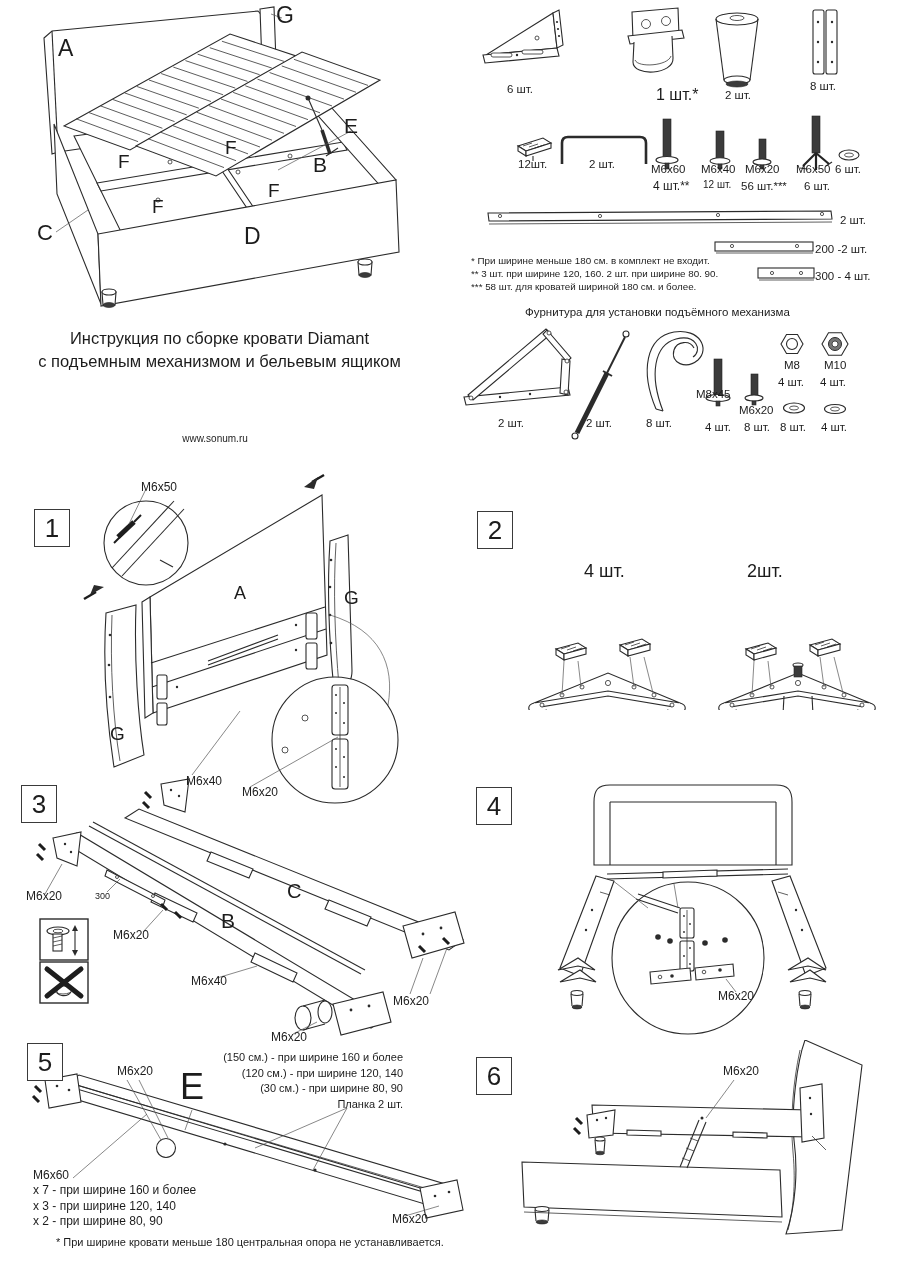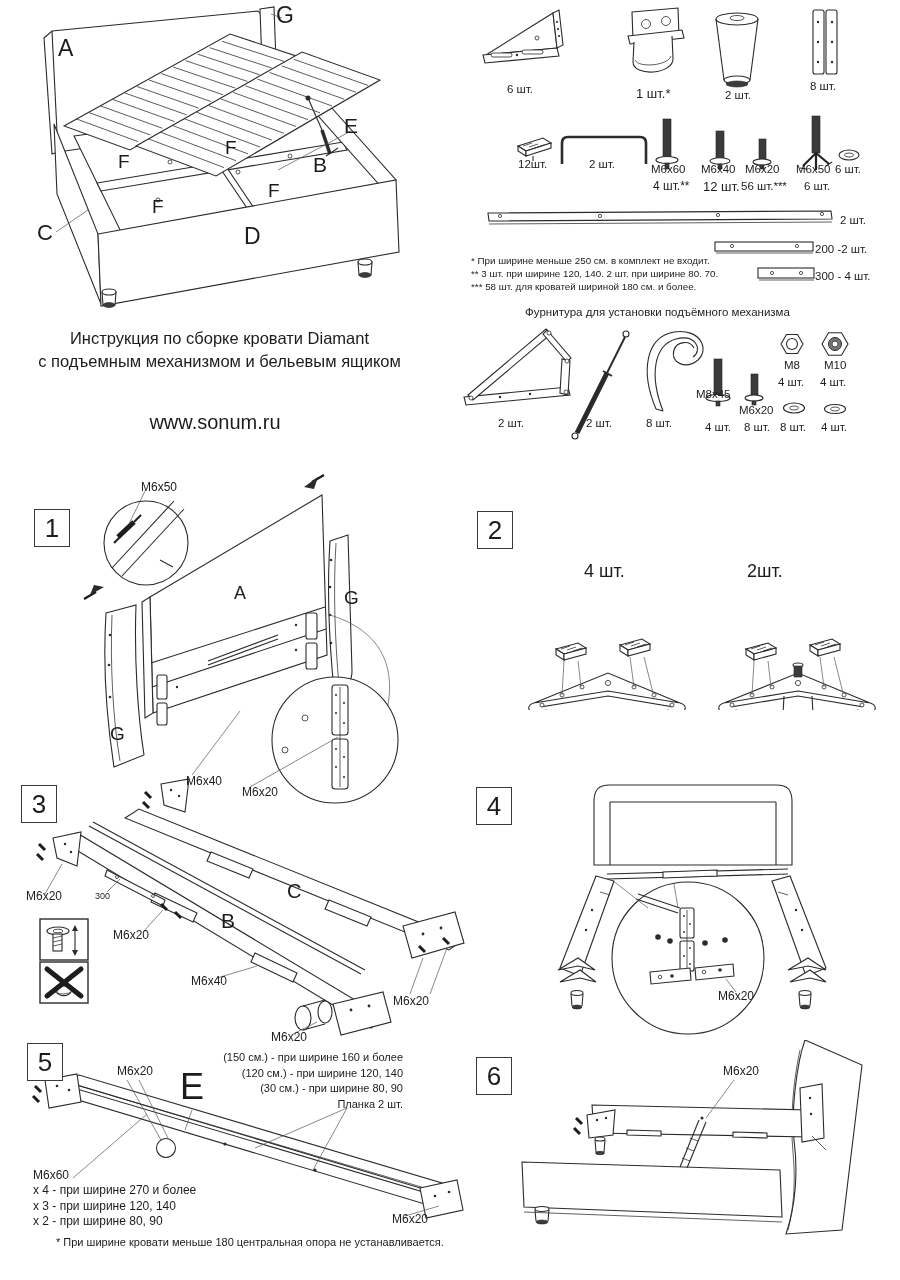--- a/index.html
+++ b/index.html
@@ -592,42 +592,42 @@
 <div class="lbl" style="left:313px;top:154px;font-size:21px">B</div>
 <div class="lbl" style="left:37px;top:221px;font-size:22px">C</div>
 <div class="lbl" style="left:244px;top:224px;font-size:23px">D</div>
 <div class="lbl" style="left:118px;top:152px;font-size:19px">F</div>
 <div class="lbl" style="left:225px;top:138px;font-size:19px">F</div>
 <div class="lbl" style="left:268px;top:181px;font-size:19px">F</div>
 <div class="lbl" style="left:152px;top:197px;font-size:19px">F</div>
 
 <div class="lbl ctr" style="left:2px;top:330px;width:435px;font-size:16.5px">Инструкция по сборке кровати Diamant</div>
 <div class="lbl ctr" style="left:2px;top:353px;width:435px;font-size:16.5px">с подъемным механизмом и бельевым ящиком</div>
-<div class="lbl ctr" style="left:0;top:412px;width:430px;font-size:20px">www.sonum.ru</div>
+<div class="lbl ctr" style="left:0;top:434px;width:430px;font-size:10px">www.sonum.ru</div>
 
 <div class="lbl" style="left:507px;top:83px;font-size:11.5px">6 шт.</div>
-<div class="lbl" style="left:636px;top:87px;font-size:13px">1 шт.*</div>
+<div class="lbl" style="left:656px;top:87px;font-size:16px">1 шт.*</div>
 <div class="lbl" style="left:725px;top:89px;font-size:11.5px">2 шт.</div>
 <div class="lbl" style="left:810px;top:80px;font-size:11.5px">8 шт.</div>
 <div class="lbl" style="left:518px;top:158px;font-size:11.5px">12шт.</div>
 <div class="lbl" style="left:589px;top:158px;font-size:11.5px">2 шт.</div>
 <div class="lbl" style="left:651px;top:163px;font-size:11.5px">M6x60</div>
 <div class="lbl" style="left:653px;top:180px;font-size:12px">4 шт.**</div>
 <div class="lbl" style="left:701px;top:163px;font-size:11.5px">M6x40</div>
-<div class="lbl" style="left:703px;top:180px;font-size:13px">12 шт.</div>
+<div class="lbl" style="left:703px;top:180px;font-size:10px">12 шт.</div>
 <div class="lbl" style="left:745px;top:163px;font-size:11.5px">M6x20</div>
 <div class="lbl" style="left:741px;top:180px;font-size:11.5px">56 шт.***</div>
 <div class="lbl" style="left:796px;top:163px;font-size:11.5px">M6x50</div>
 <div class="lbl" style="left:804px;top:180px;font-size:11.5px">6 шт.</div>
 <div class="lbl" style="left:835px;top:163px;font-size:11.5px">6 шт.</div>
 <div class="lbl" style="left:840px;top:214px;font-size:11.5px">2 шт.</div>
 <div class="lbl" style="left:815px;top:243px;font-size:11.5px">200 -2 шт.</div>
 <div class="lbl" style="left:815px;top:270px;font-size:11.5px">300 - 4 шт.</div>
-<div class="lbl" style="left:471px;top:256px;font-size:9.8px">* При ширине меньше 250 см. в комплект не входит.</div>
-<div class="lbl" style="left:471px;top:269px;font-size:9.8px">** 3 шт. при ширине 120, 140. 2 шт. при ширине 80. 70.</div>
+<div class="lbl" style="left:471px;top:256px;font-size:9.8px">* При ширине меньше 180 см. в комплект не входит.</div>
+<div class="lbl" style="left:471px;top:269px;font-size:9.8px">** 3 шт. при ширине 120, 160. 2 шт. при ширине 80. 90.</div>
 <div class="lbl" style="left:471px;top:282px;font-size:9.8px">*** 58 шт. для кроватей шириной 180 см. и более.</div>
 
 <div class="lbl ctr" style="left:460px;top:306px;width:395px;font-size:11.5px">Фурнитура для установки подъёмного механизма</div>
 <div class="lbl" style="left:498px;top:417px;font-size:11.5px">2 шт.</div>
 <div class="lbl" style="left:586px;top:417px;font-size:11.5px">2 шт.</div>
 <div class="lbl" style="left:646px;top:417px;font-size:11.5px">8 шт.</div>
 <div class="lbl" style="left:696px;top:388px;font-size:11.5px">M8x45</div>
 <div class="lbl" style="left:705px;top:421px;font-size:11.5px">4 шт.</div>
 <div class="lbl" style="left:739px;top:404px;font-size:11.5px">M6x20</div>
 <div class="lbl" style="left:744px;top:421px;font-size:11.5px">8 шт.</div>
@@ -669,21 +669,21 @@
 <div class="lbl" style="left:117px;top:1065px;font-size:12px">M6x20</div>
 <div class="lbl" style="left:180px;top:1068px;font-size:36px">E</div>
 <div class="lbl rt" style="left:150px;top:1050px;width:253px;font-size:11px;line-height:15.5px">
   <div>(150 см.) - при ширине 160 и более</div>
   <div>(120 см.) - при ширине 120, 140</div>
   <div>(30 см.) - при ширине 80, 90</div>
   <div>Планка 2 шт.</div>
 </div>
 <div class="lbl" style="left:33px;top:1168px;font-size:12px;line-height:15.3px">
   <div>M6x60</div>
-  <div>x 4 - при ширине 270 и более</div>
+  <div>x 7 - при ширине 160 и более</div>
   <div>x 3 - при ширине 120, 140</div>
   <div>x 2 - при ширине 80, 90</div>
 </div>
 <div class="lbl" style="left:392px;top:1213px;font-size:12px">M6x20</div>
 
 <div class="lbl" style="left:723px;top:1065px;font-size:12px">M6x20</div>
 
 <div class="lbl" style="left:56px;top:1237px;font-size:11px">* При ширине кровати меньше 180 центральная опора не устанавливается.</div>
 
 </body></html>

